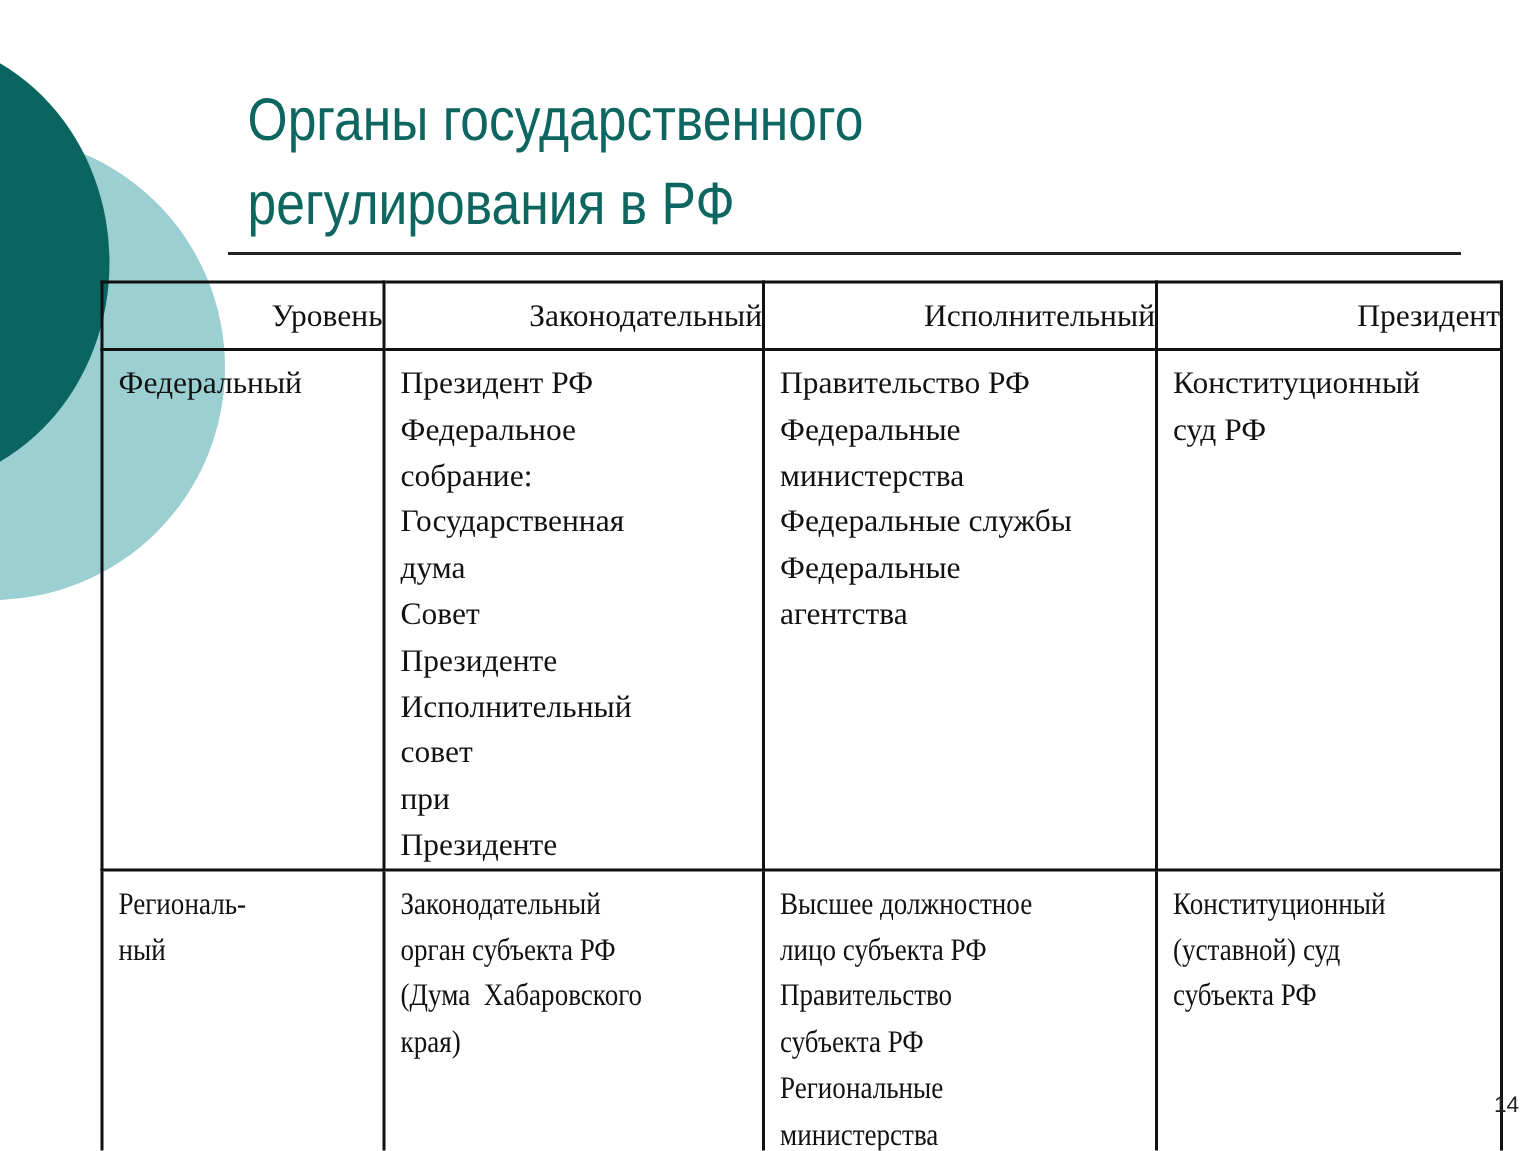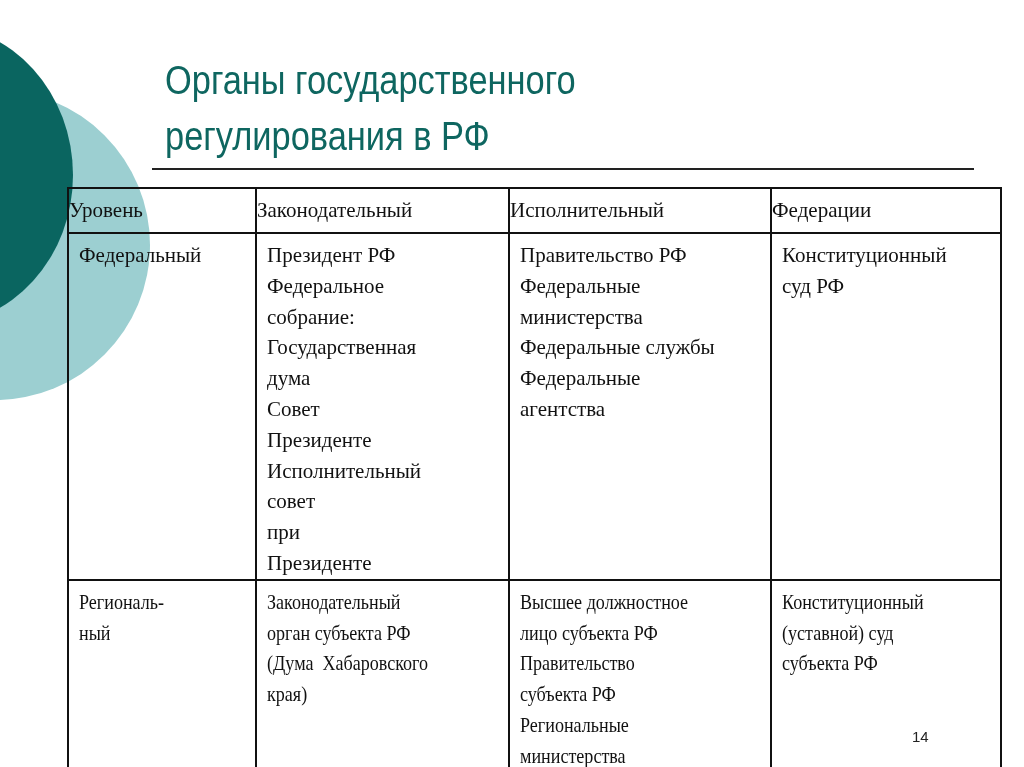--- a/index.html
+++ b/index.html
@@ -3,26 +3,26 @@
 <meta charset="utf-8">
 <style>
   html, body { margin:0; padding:0; }
   body { width:1024px; height:767px; position:relative; overflow:hidden; background:#ffffff; font-family:"Liberation Serif", serif; }
   .circle-light { position:absolute; left:-160px; top:90px; width:310px; height:310px; border-radius:50%; background:#9ccfd1; }
   .circle-dark { position:absolute; left:-200px; top:25px; width:273px; height:300px; border-radius:50%; background:#0a6560; }
   .title { position:absolute; left:165px; top:52px; width:800px; font-family:"Liberation Sans", sans-serif; font-size:40px; line-height:56px; color:#0e6660; transform:scaleX(0.86); transform-origin:left top; }
   .title-rule { position:absolute; left:152px; top:168px; width:822px; height:2px; background:#222; }
   table.grid { position:absolute; left:67px; top:187px; width:933px; height:561px; border-collapse:collapse; table-layout:fixed; }
   table.grid td, table.grid th { border:2px solid #111; vertical-align:top; font-size:21px; line-height:30.8px; color:#111; font-weight:normal; padding:6px 10px 0 10px; }
-  table.grid th { text-align:left; vertical-align:middle; padding:0; height:43px; }
+  table.grid th { text-align:right; vertical-align:middle; padding:0; height:43px; }
   td.level { font-weight:bold; }
   .narrow { transform:scaleX(0.86); transform-origin:left top; white-space:nowrap; display:block; }
   .line { display:block; }
   .justline { display:flex; justify-content:space-between;flex-direction:column; }
-  .page-num { position:absolute; left:912px; top:728px; font-family:"Liberation Sans", sans-serif; font-size:15px; color:#222; }
+  .page-num { position:absolute; left:996px; top:728px; font-family:"Liberation Sans", sans-serif; font-size:15px; color:#222; }
 </style>
 </head>
 <body>
 
 <div class="circle-light"></div>
 <div class="circle-dark"></div>
 
 <div class="title">
   <div>Органы государственного</div>
   <div>регулирования в РФ</div>
@@ -34,21 +34,21 @@
     <col style="width:188px">
       <col style="width:253px">
       <col style="width:262px">
       <col style="width:230px">
   </colgroup>
   <tbody>
       <tr>
     <th>Уровень</th>
     <th>Законодательный</th>
     <th>Исполнительный</th>
-    <th>Федерации</th>
+    <th>Президент</th>
   </tr>
   <tr style="height:248px">
     <td class="level">Федеральный</td>
     <td>
       <span class="line">Президент РФ</span>
       <span class="line">Федеральное</span>
       <span class="line">собрание:</span>
       <span class="line">Государственная</span>
       <span class="line">дума</span>
       <span class="justline">

